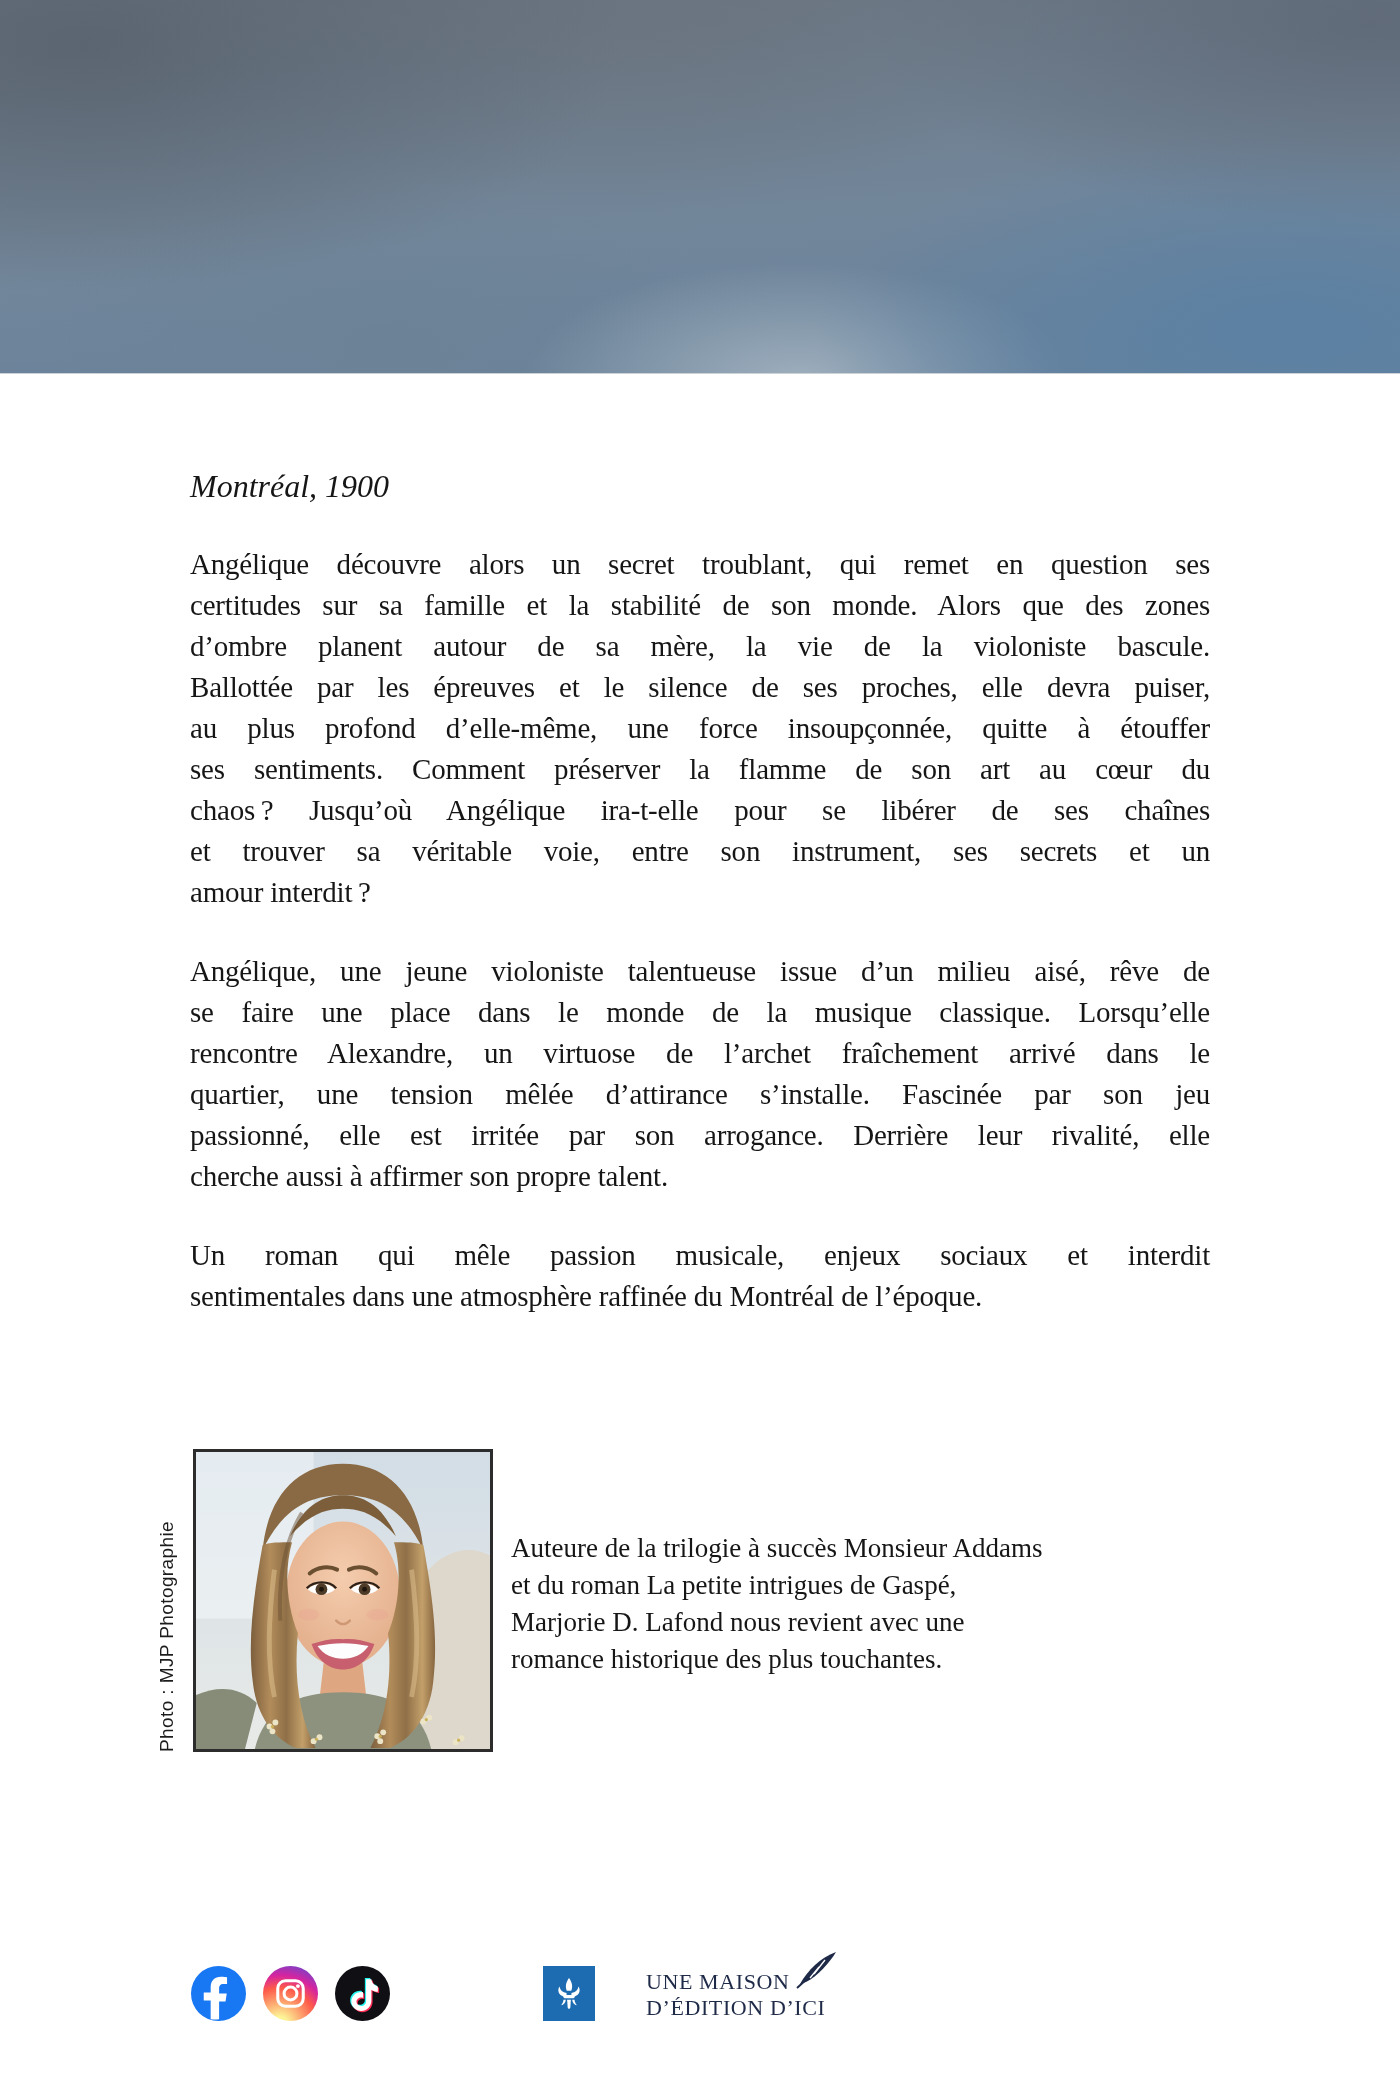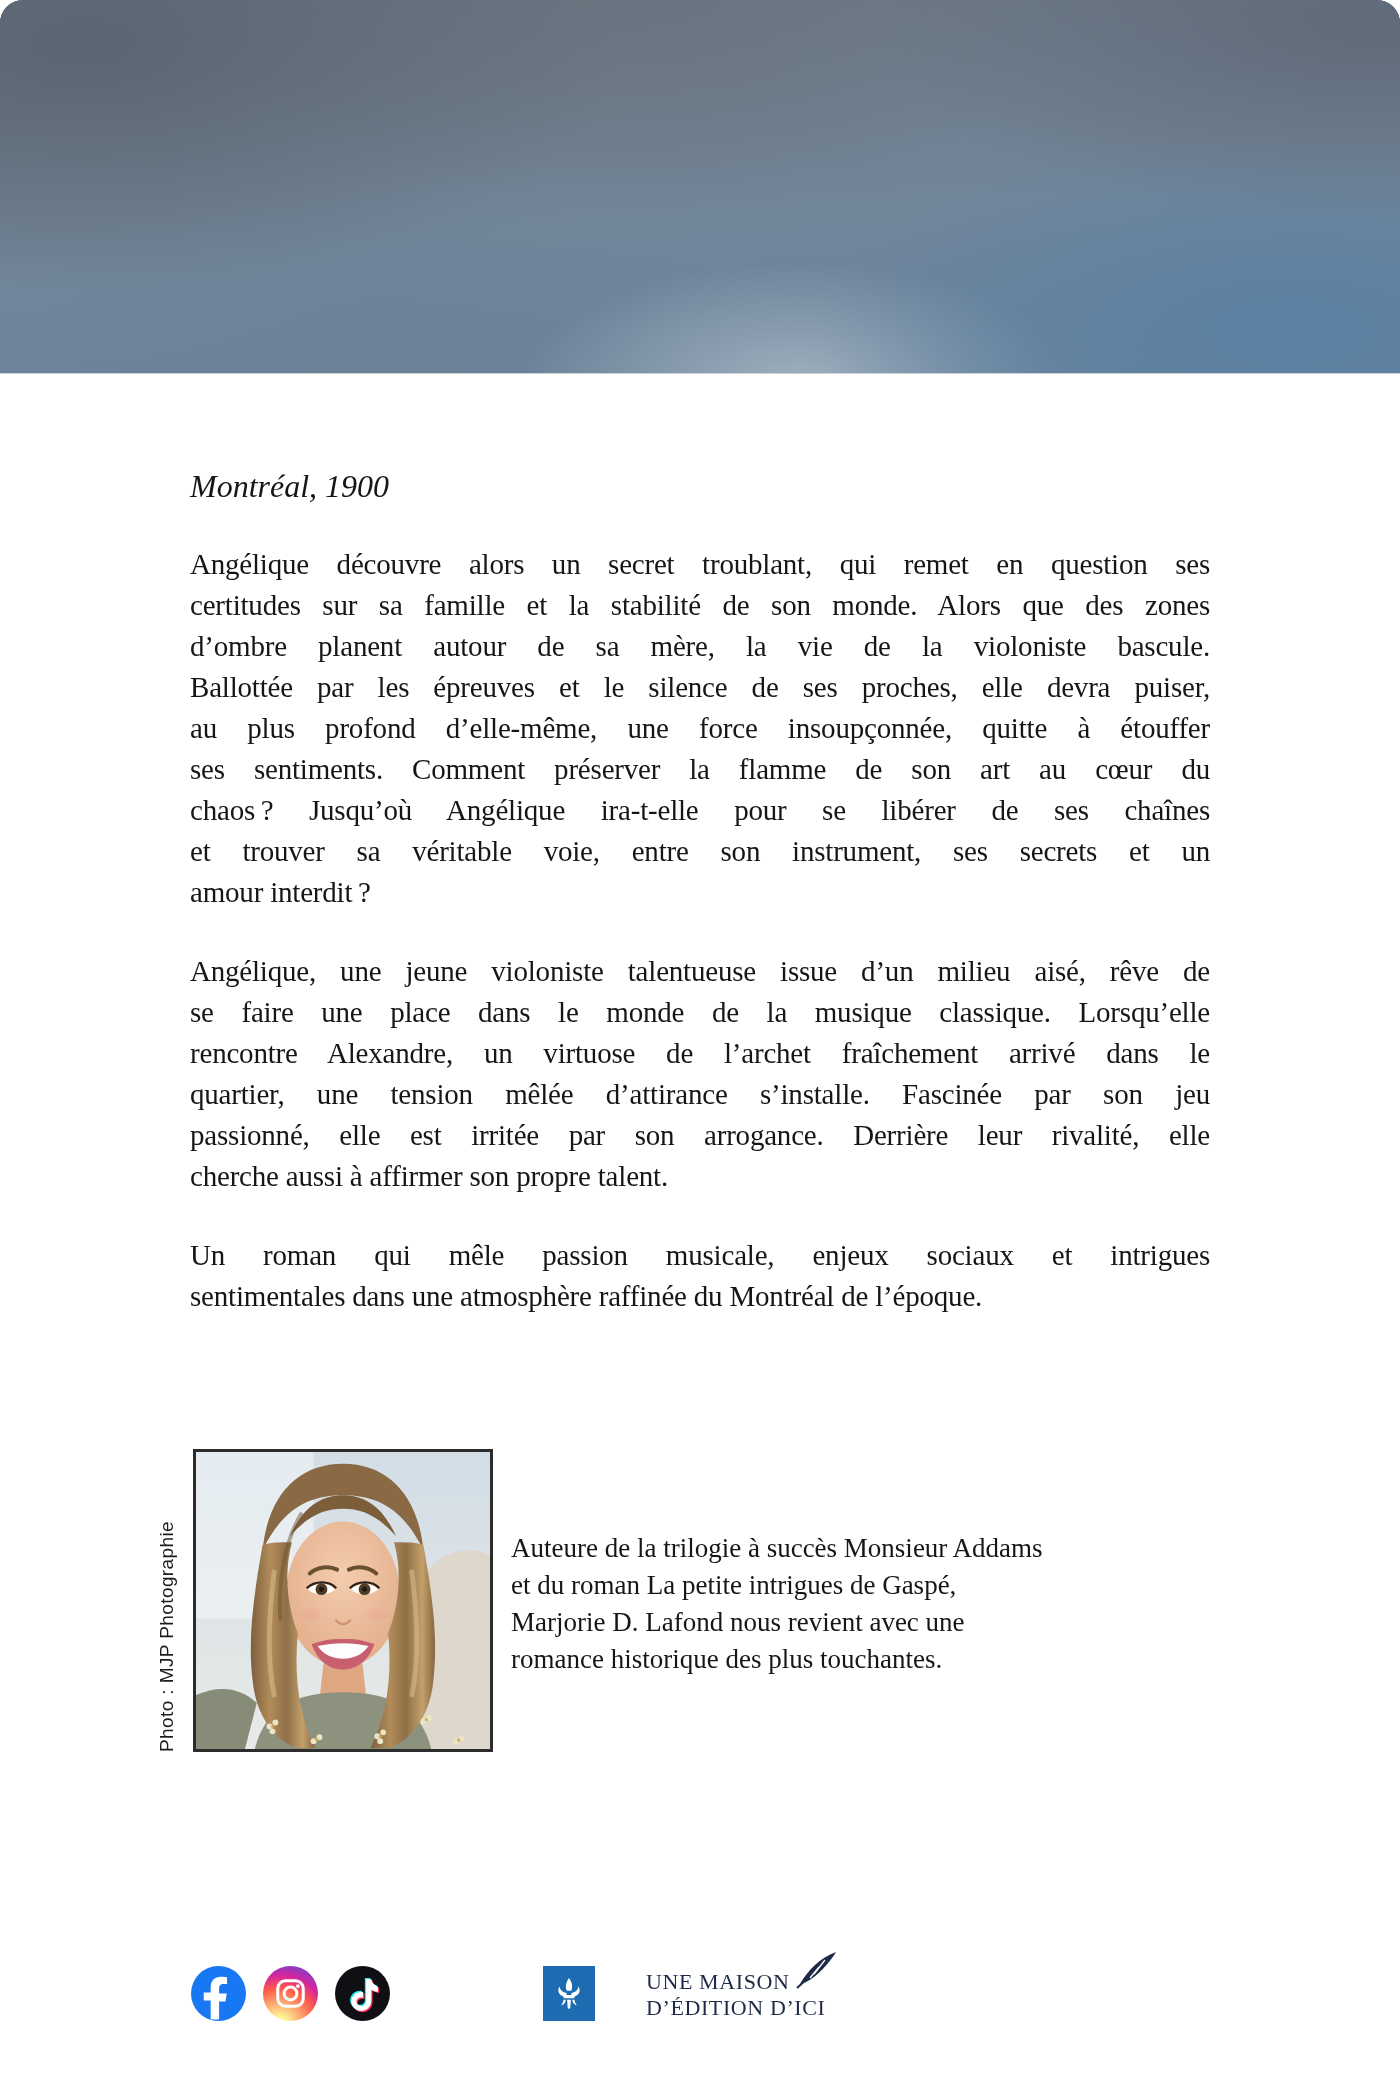--- a/index.html
+++ b/index.html
@@ -1,18 +1,18 @@
 <!DOCTYPE html>
 <html><head>
 <meta charset="utf-8">
 <style>
   html,body { margin:0; padding:0; background:#ffffff; }
   #page {
     position:relative; width:1400px; height:2100px; background:#ffffff;
-    font-family:"Liberation Serif","DejaVu Serif",serif; color:#161616; overflow:hidden;border-radius:23px;
+    font-family:"Liberation Serif","DejaVu Serif",serif; color:#161616; overflow:hidden;
   }
   
   #sky {
     position:absolute; left:0; top:0; width:1400px; height:373px;
     background-color:#72869a;
     background-image:
       radial-gradient(ellipse 55% 95% at 6% 12%,  rgba(90,100,112,0.95), rgba(90,100,112,0) 70%),
       radial-gradient(ellipse 45% 80% at 45% 0%,  rgba(106,115,126,0.85), rgba(106,115,126,0) 70%),
       radial-gradient(ellipse 50% 75% at 98% 6%,  rgba(95,105,119,0.92), rgba(95,105,119,0) 72%),
       radial-gradient(ellipse 45% 70% at 92% 88%, rgba(91,129,164,0.95), rgba(91,129,164,0) 75%),
@@ -82,21 +82,21 @@
         </div>
         <div class="para">
           <div class="line">Angélique, une jeune violoniste talentueuse issue d’un milieu aisé, rêve de</div>
           <div class="line">se faire une place dans le monde de la musique classique. Lorsqu’elle</div>
           <div class="line">rencontre Alexandre, un virtuose de l’archet fraîchement arrivé dans le</div>
           <div class="line">quartier, une tension mêlée d’attirance s’installe. Fascinée par son jeu</div>
           <div class="line">passionné, elle est irritée par son arrogance. Derrière leur rivalité, elle</div>
           <div class="line last">cherche aussi à affirmer son propre talent.</div>
         </div>
         <div class="para">
-          <div class="line">Un roman qui mêle passion musicale, enjeux sociaux et intrigues</div>
+          <div class="line">Un roman qui mêle passion musicale, enjeux sociaux et interdit</div>
           <div class="line last">sentimentales dans une atmosphère raffinée du Montréal de l’époque.</div>
         </div>
       </div>
   </div>
 
   <div id="photo-credit">Photo : MJP Photographie</div>
 
   <div id="photo-frame">
     <svg viewBox="0 0 300 303" preserveAspectRatio="none">
       <defs>

